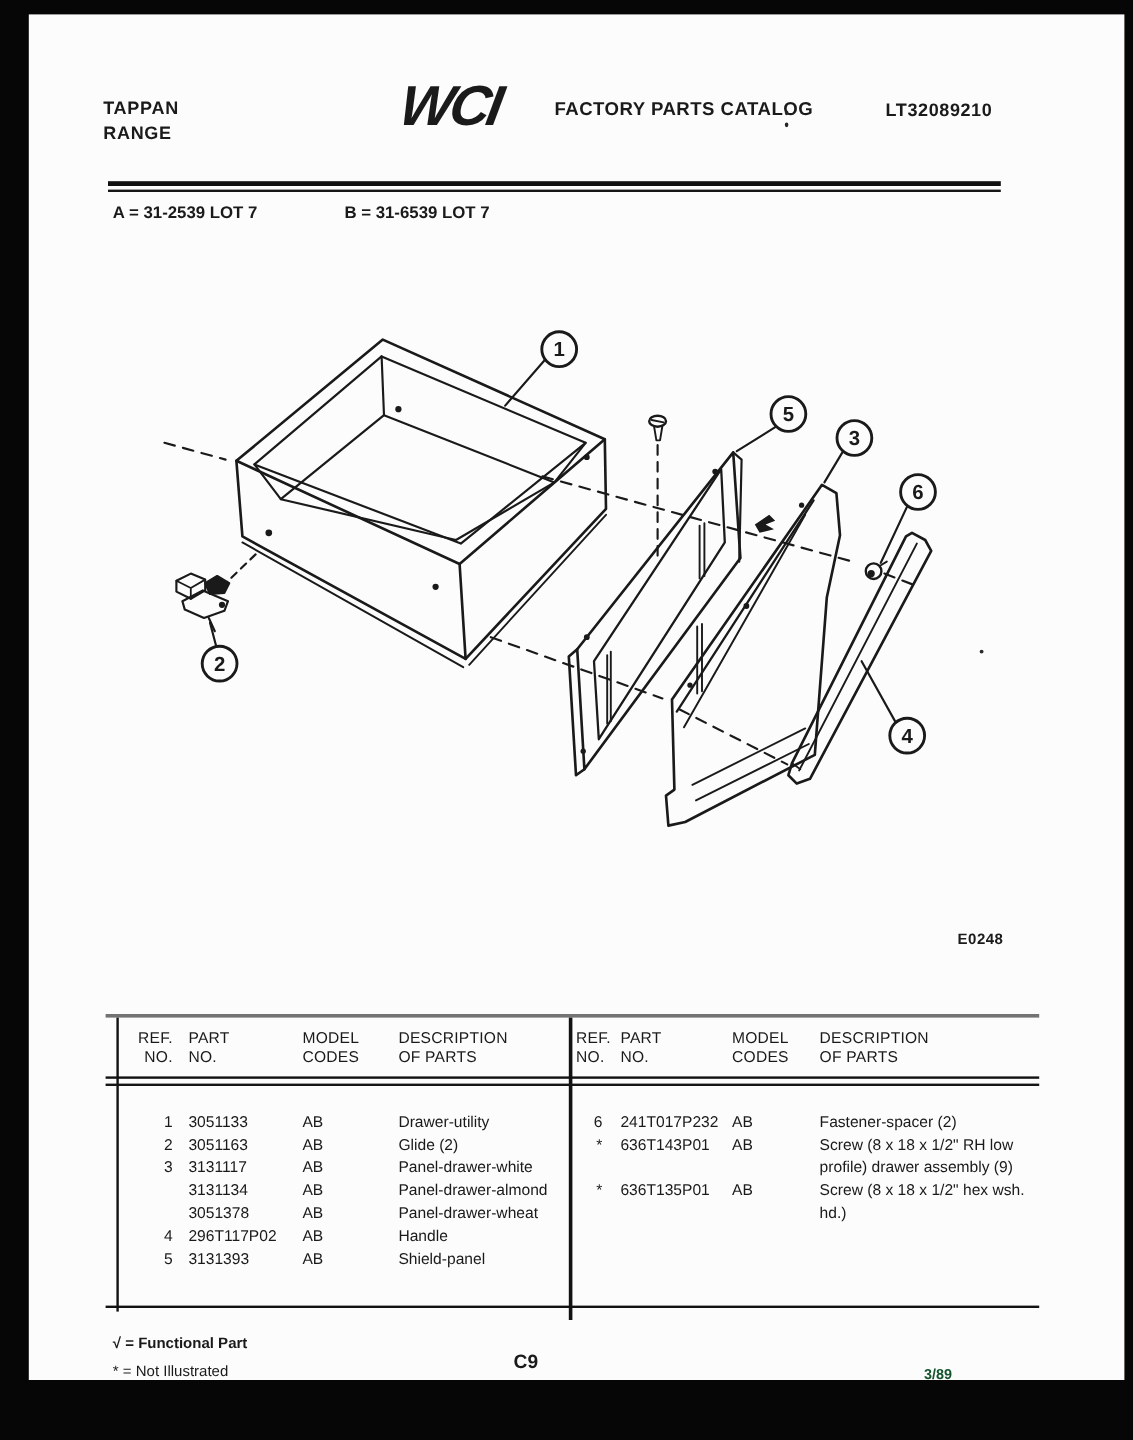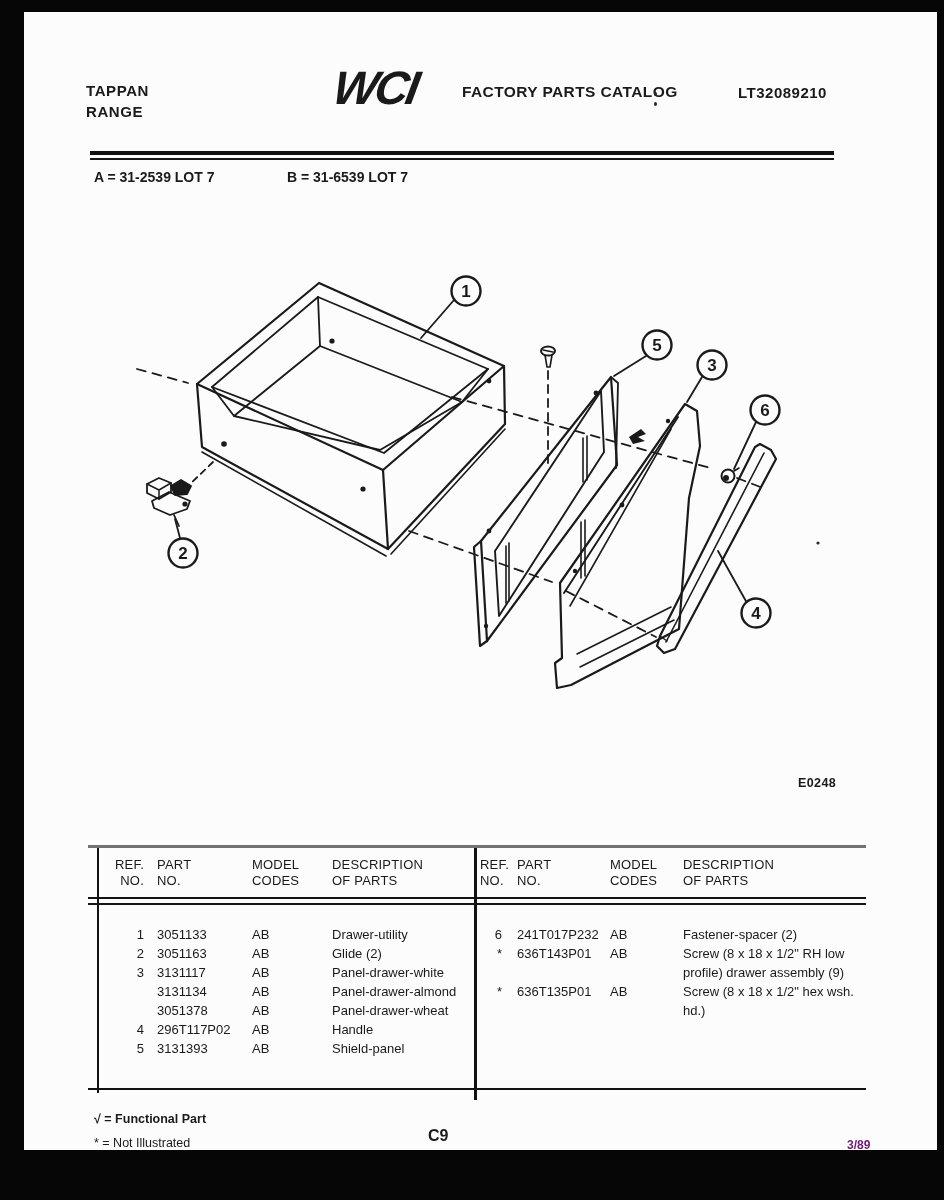--- a/index.html
+++ b/index.html
@@ -70,21 +70,21 @@
   .rows-right{ left:392px; top:77px; width:384px; grid-template-columns:37px 93px 73px 1fr; }
   .half-grid > div { line-height:19px; }
   .hcell span { display:block; line-height:16px; letter-spacing:.2px; }
   .cf { text-align:right; padding-right:13px; }
   .hdr-right .cf, .rows-right .cf { padding-right:15px; }
 
   
   .footnote1 { position:absolute; left:70px; top:1100px; font-size:12.5px; font-weight:700; }
   .footnote2 { position:absolute; left:70px; top:1124px; font-size:12.5px; font-weight:400; }
   .page-code { position:absolute; left:404px; top:1115px; width:60px; text-align:left; font-size:16px; font-weight:700; }
-  .rev-date  { position:absolute; left:823px; top:1126px; font-size:12px; font-weight:700; color:#701a75; }
+  .rev-date  { position:absolute; left:746px; top:1126px; font-size:12px; font-weight:700; color:#14532d; }
 </style>
 </head>
 <body>
 
 <div class="corner-blot" style="left:0;top:0;width:944px;height:12px;"></div>
 <div class="corner-blot" style="left:0;top:0;width:60px;height:27px;"></div>
 <div class="corner-blot" style="left:819px;top:0;width:125px;height:29px;"></div>
 
 <div class="sheet">
 

